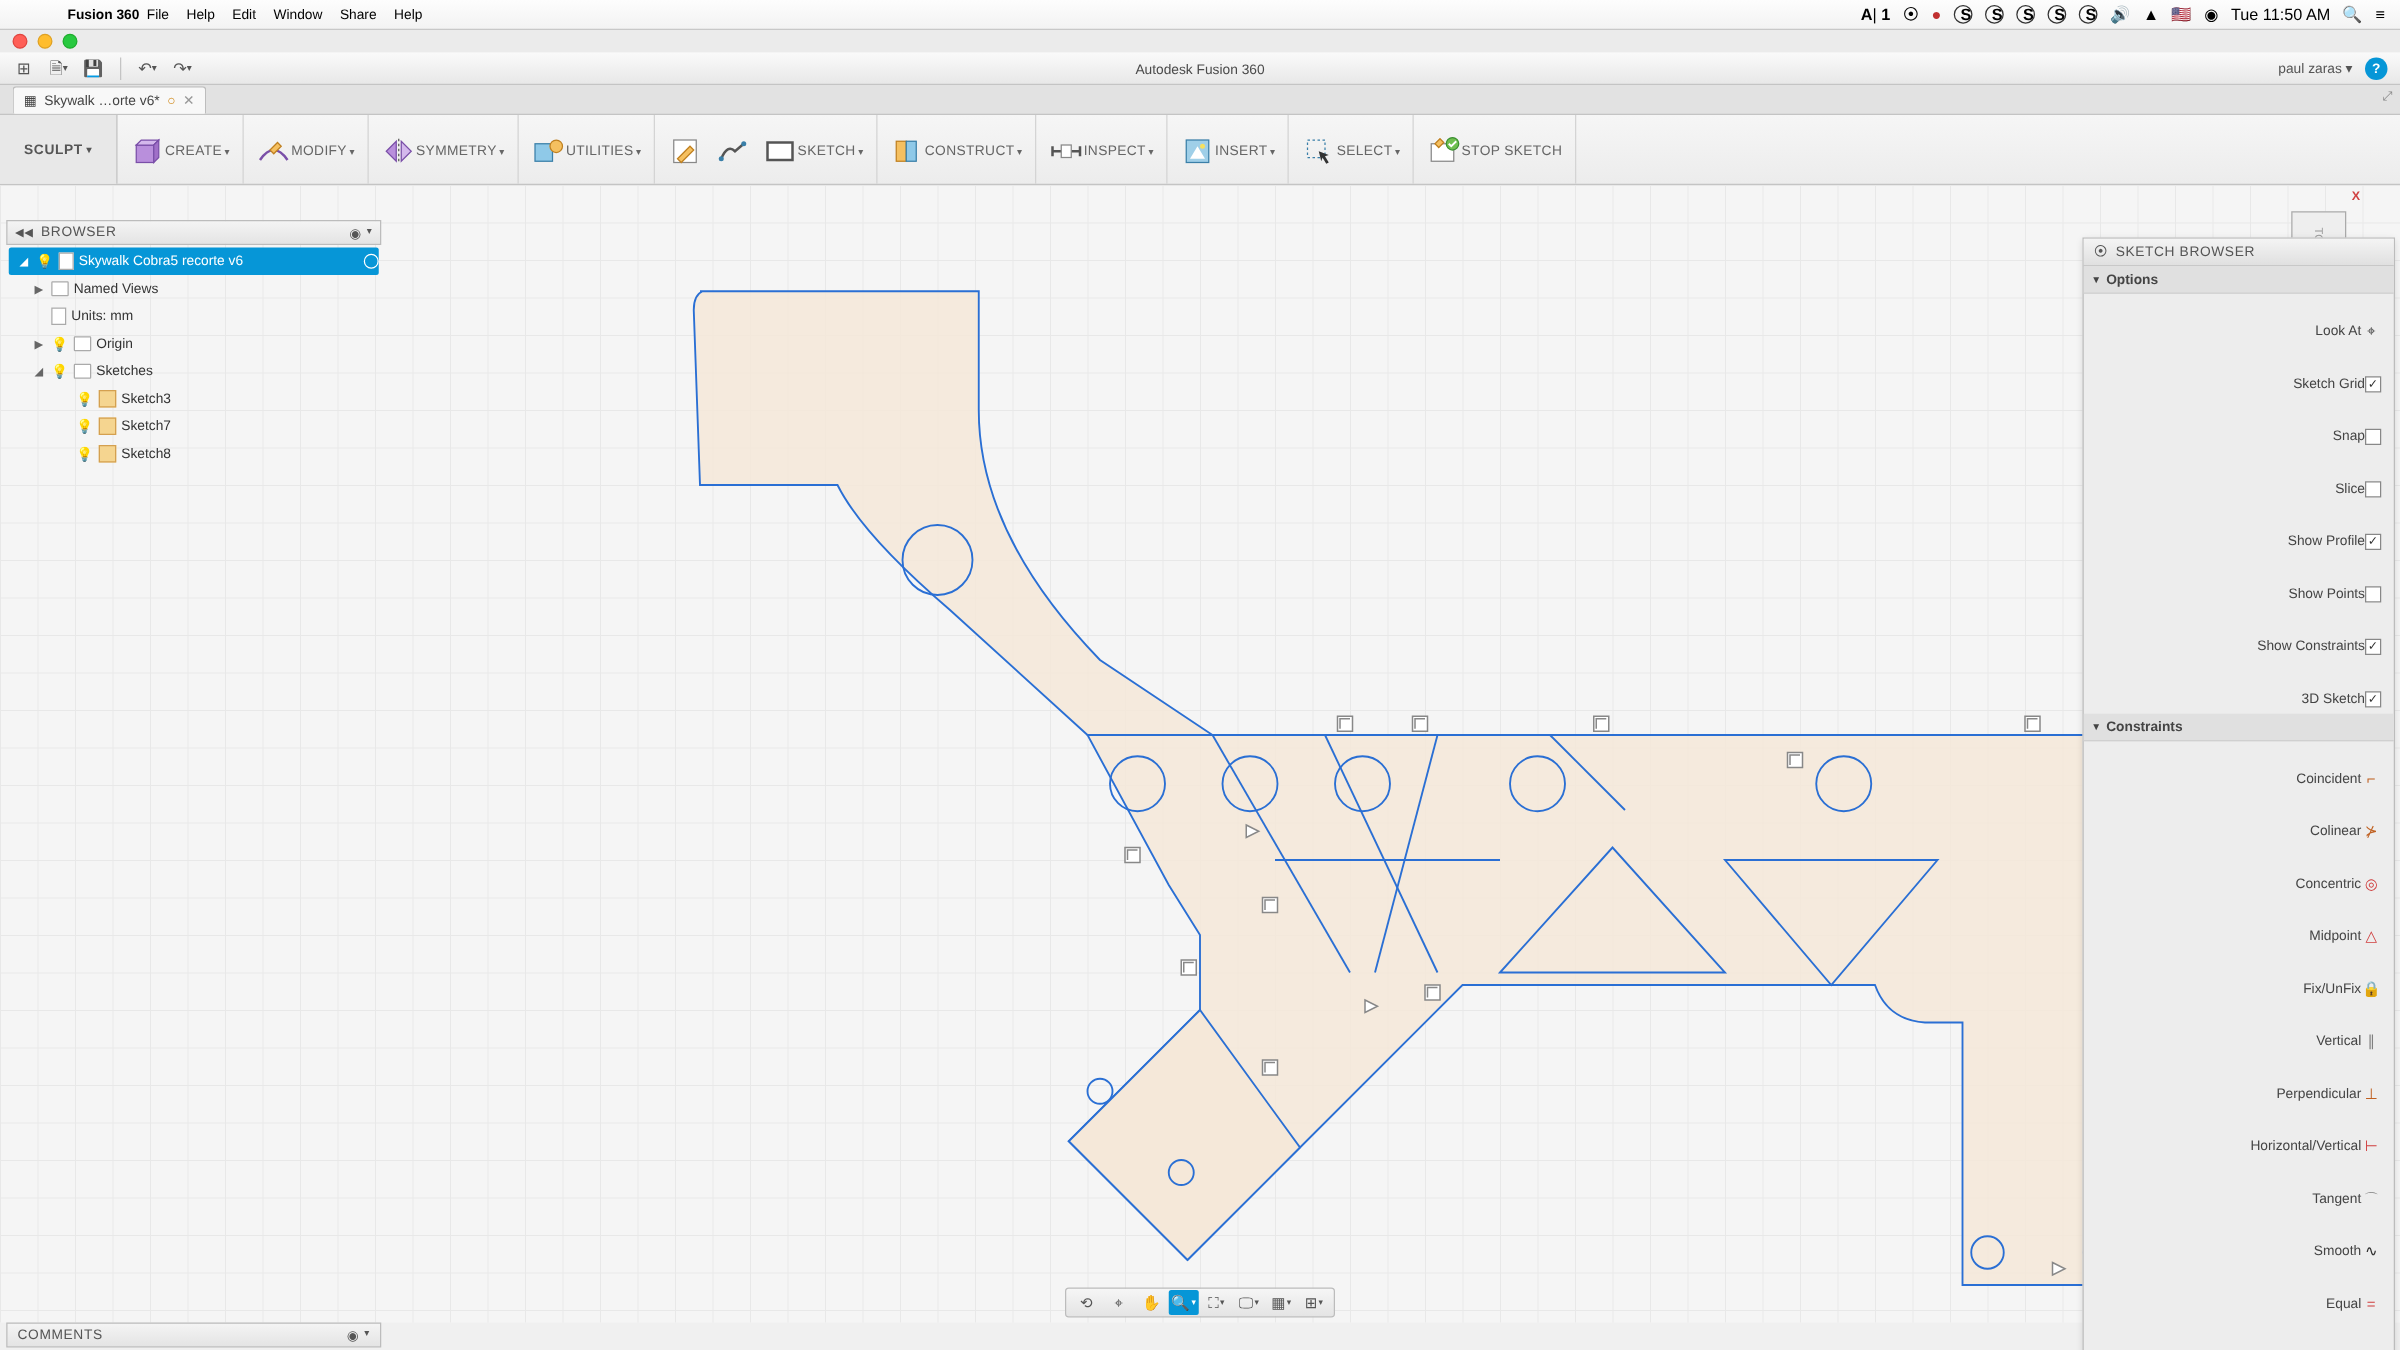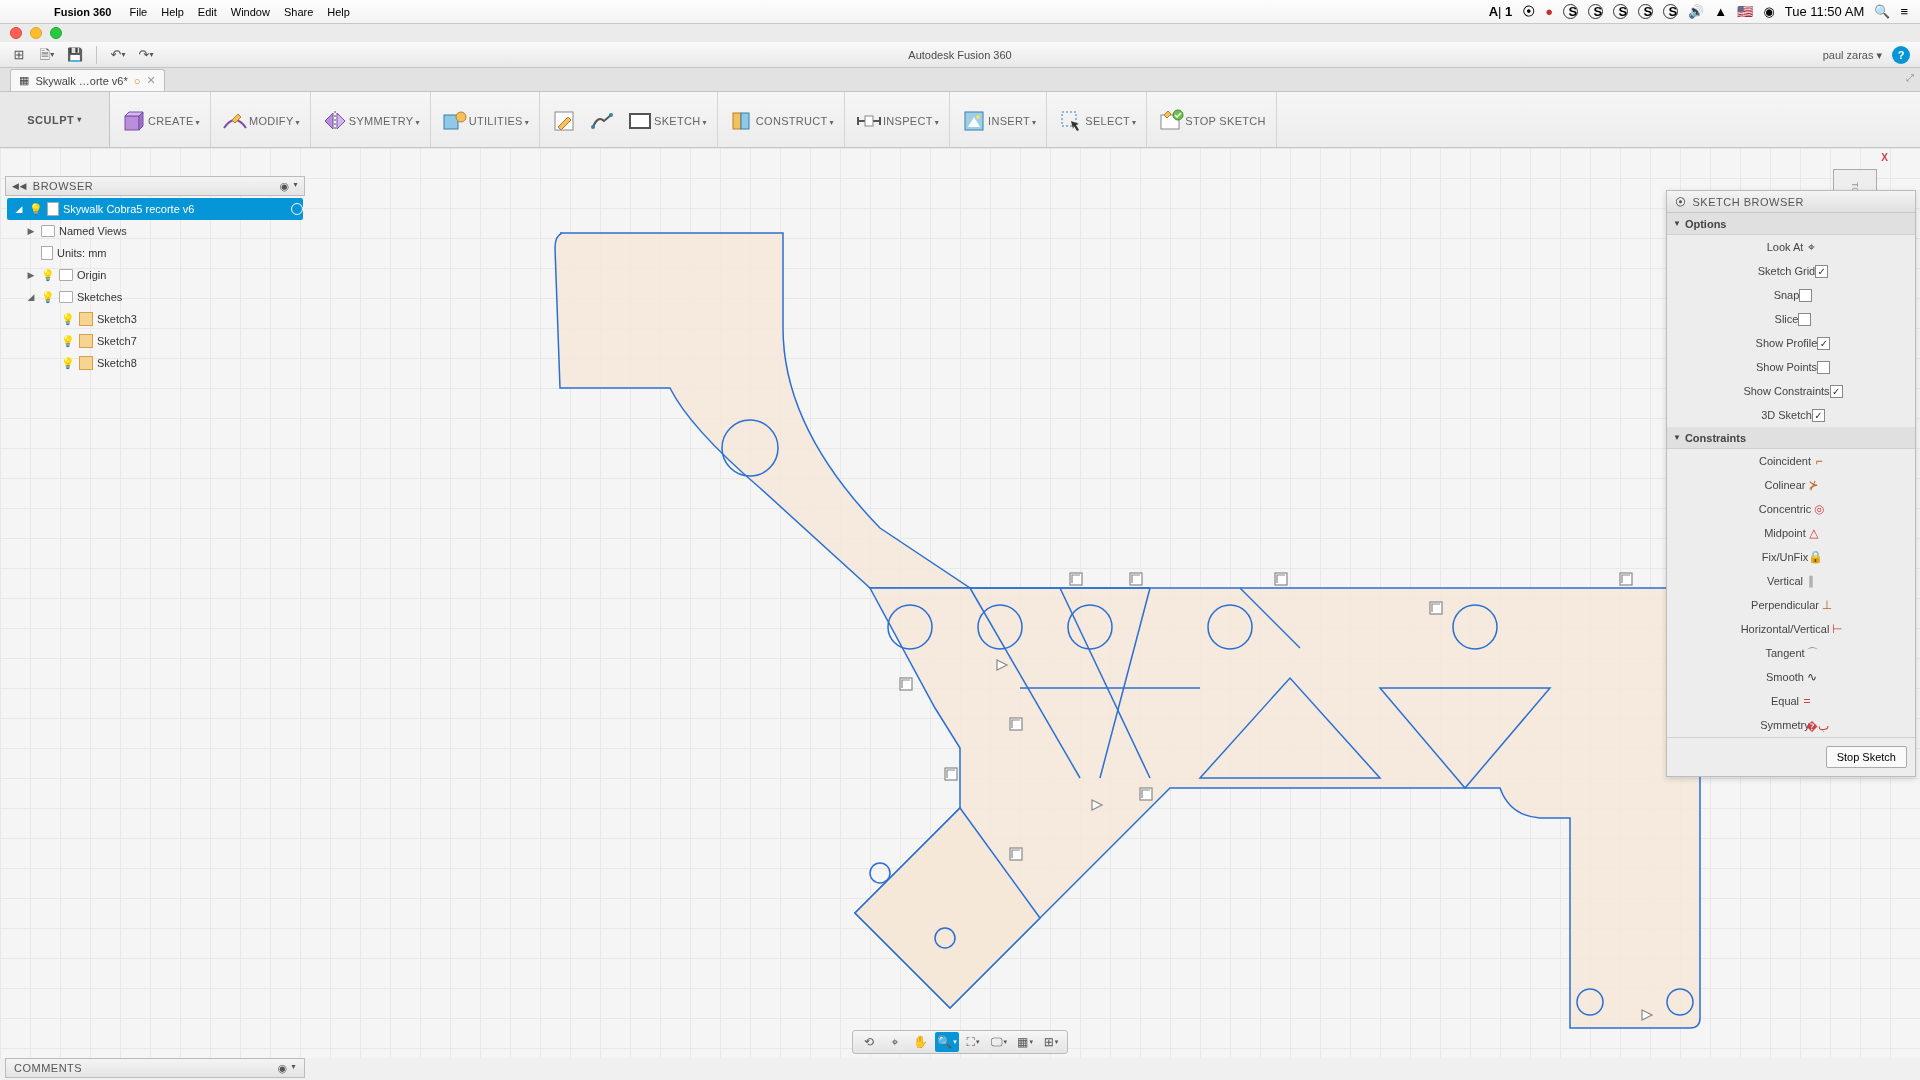--- a/index.html
+++ b/index.html
@@ -1,21 +1,21 @@
 <!DOCTYPE html>
 <html><head>
 <meta charset="utf-8">
 <style>
 * { margin:0; padding:0; box-sizing:border-box; font-family:-apple-system,"Helvetica Neue",Arial,sans-serif; font-size:11px; user-select:none; }
 body { width:1920px; height:1080px; background:#f0f0f0; position:relative; overflow:hidden; }
 
 
 .menubar { height:24px; background:linear-gradient(#fdfdfd,#f3f3f3); border-bottom:1px solid #c8c8c8; display:flex; align-items:center; padding:0 12px; font-size:13px; }
 .menubar .apple { font-size:15px; margin-right:14px; }
-.menubar .app-name { font-weight:600; margin-right:18px;padding-left:28px; }
+.menubar .app-name { font-weight:600; margin-right:6px;padding-left:28px; }
 .menubar .menu-item { margin-right:14px; cursor:default; }
 .menubar .right { margin-left:auto; display:flex; align-items:center; gap:10px; }
 .menubar .right span { font-size:13px;text-align:right; }
 .menubar .circ { display:inline-block; width:15px; height:15px; border-radius:50%; border:1px solid #333; text-align:center; line-height:13px; font-size:10px; font-weight:bold; }
 
 
 .window-controls { height:18px; display:flex; align-items:center; padding-left:10px; gap:8px; background:#ebebeb; }
 .tl { width:12px; height:12px; border-radius:50%; }
 .tl.r{background:#ff5f57;border:1px solid #e0443e;} .tl.y{background:#ffbd2e;border:1px solid #dfa123;} .tl.g{background:#28c940;border:1px solid #1dad2c;}
 .titlebar { height:26px; background:linear-gradient(#fafafa,#e8e8e8); border-bottom:1px solid #c4c4c4; text-align:center; line-height:26px; font-size:12px; color:#4a4a4a; position:relative; }
@@ -26,21 +26,21 @@
 .user-area .help { width:18px;height:18px;border-radius:50%;background:#0696d7;color:#fff;text-align:center;line-height:18px;font-weight:bold;}
 
 .tabstrip { height:24px; background:#e2e2e2; border-bottom:1px solid #c4c4c4; display:flex; align-items:flex-end; padding-left:10px; position:relative;}
 .doc-tab { height:22px; background:#f8f8f8; border:1px solid #bdbdbd; border-bottom:none; border-radius:3px 3px 0 0; display:flex; align-items:center; padding:0 8px; gap:6px; font-size:11px; color:#444; }
 .doc-tab .dot{color:#d08b1e;}
 .doc-tab .x{color:#999;font-size:11px;}
 .tabstrip .expand{position:absolute;right:6px;top:4px;color:#888;font-size:10px;}
 
 
 .ribbon { height:56px; background:linear-gradient(#f6f6f6,#ececec); border-bottom:1px solid #c4c4c4; display:flex; }
-.workspace-btn { width:110px; background:#e8e8e8; border-right:1px solid #c4c4c4; display:flex; align-items:center; justify-content:center; font-size:11px; font-weight:600; color:#555; letter-spacing:.5px; }
+.workspace-btn { width:94px; background:#e8e8e8; border-right:1px solid #c4c4c4; display:flex; align-items:center; justify-content:center; font-size:11px; font-weight:600; color:#555; letter-spacing:.5px; }
 .ribbon-group { border-right:1px solid #d4d4d4; display:flex; align-items:center; justify-content:space-between; padding:4px 10px 2px; }
 .ribbon-group .icons{display:flex;gap:10px;align-items:center;height:32px;}
 .ribbon-group .label{font-size:10px;color:#666;letter-spacing:.3px;}
 .ribbon-group .label .dd{font-size:8px;margin-left:2px;}
 .ic { width:28px; height:28px; display:flex; align-items:center; justify-content:center; }
 
 
 .browser { position:absolute; left:5px; top:176px; width:300px; z-index:5; }
 .browser-head { height:20px; background:linear-gradient(#f4f4f4,#e4e4e4); border:1px solid #bcbcbc; display:flex; align-items:center; padding:0 6px; font-size:10px; color:#555; letter-spacing:.5px;}
 .browser-head .collapse{margin-right:6px;font-size:9px;}
@@ -67,21 +67,21 @@
 .viewcube .cube{width:44px;height:44px;background:#eee;border:1px solid #aaa;position:absolute;left:13px;top:13px;display:flex;align-items:center;justify-content:center;font-size:9px;color:#999;writing-mode:vertical-rl;}
 .viewcube .ax{position:absolute;font-size:10px;font-weight:bold;}
 .sketch-svg{position:absolute;left:0;top:0;}
 
 
 .palette { position:absolute; right:4px; top:190px; width:250px; background:#ededed; border:1px solid #bcbcbc; box-shadow:0 2px 6px rgba(0,0,0,.15); z-index:10;}
 .palette-head { height:22px; background:linear-gradient(#f4f4f4,#e0e0e0); border-bottom:1px solid #c8c8c8; display:flex; align-items:center; padding:0 8px; font-size:10px; letter-spacing:.5px; color:#555;}
 .palette-head .pin{margin-right:6px;font-size:11px;}
 .palette-section { height:22px; background:#e0e0e0; border-bottom:1px solid #d0d0d0; display:flex; align-items:center; padding:0 6px; font-size:11px; font-weight:600; color:#444;}
 .palette-section .tri{font-size:8px;margin-right:4px;}
-.palette-row { height:24px; display:flex; align-items:center; justify-content:center; padding:0 10px 0 14px; font-size:11px; color:#444;}
+.palette-row { height:24px; display:flex; align-items:center; justify-content:flex-end; padding:0 10px 0 14px; font-size:11px; color:#444;margin-top:18px;}
 .chk{width:13px;height:13px;border:1px solid #888;background:#fff;display:flex;align-items:center;justify-content:center;font-size:10px;color:#333;}
 .cicon{width:16px;height:16px;display:flex;align-items:center;justify-content:center;font-size:12px;}
 .palette-foot{padding:8px;text-align:right;border-top:1px solid #d0d0d0;background:#ededed;}
 .palette-foot button{padding:4px 10px;background:#fafafa;border:1px solid #aaa;border-radius:2px;font-size:11px;}
 
 
 .navbar{position:absolute;left:50%;bottom:26px;transform:translateX(-50%);height:24px;background:linear-gradient(#f6f6f6,#e4e4e4);border:1px solid #bcbcbc;border-radius:3px;display:flex;align-items:center;padding:0 4px;gap:2px;}
 .navbar .nb{width:24px;height:20px;display:flex;align-items:center;justify-content:center;color:#555;font-size:12px;border-radius:2px;}
 .navbar .nb.active{background:#0696d7;color:#fff;}
 .navbar .dd{font-size:7px;margin-left:1px;}

